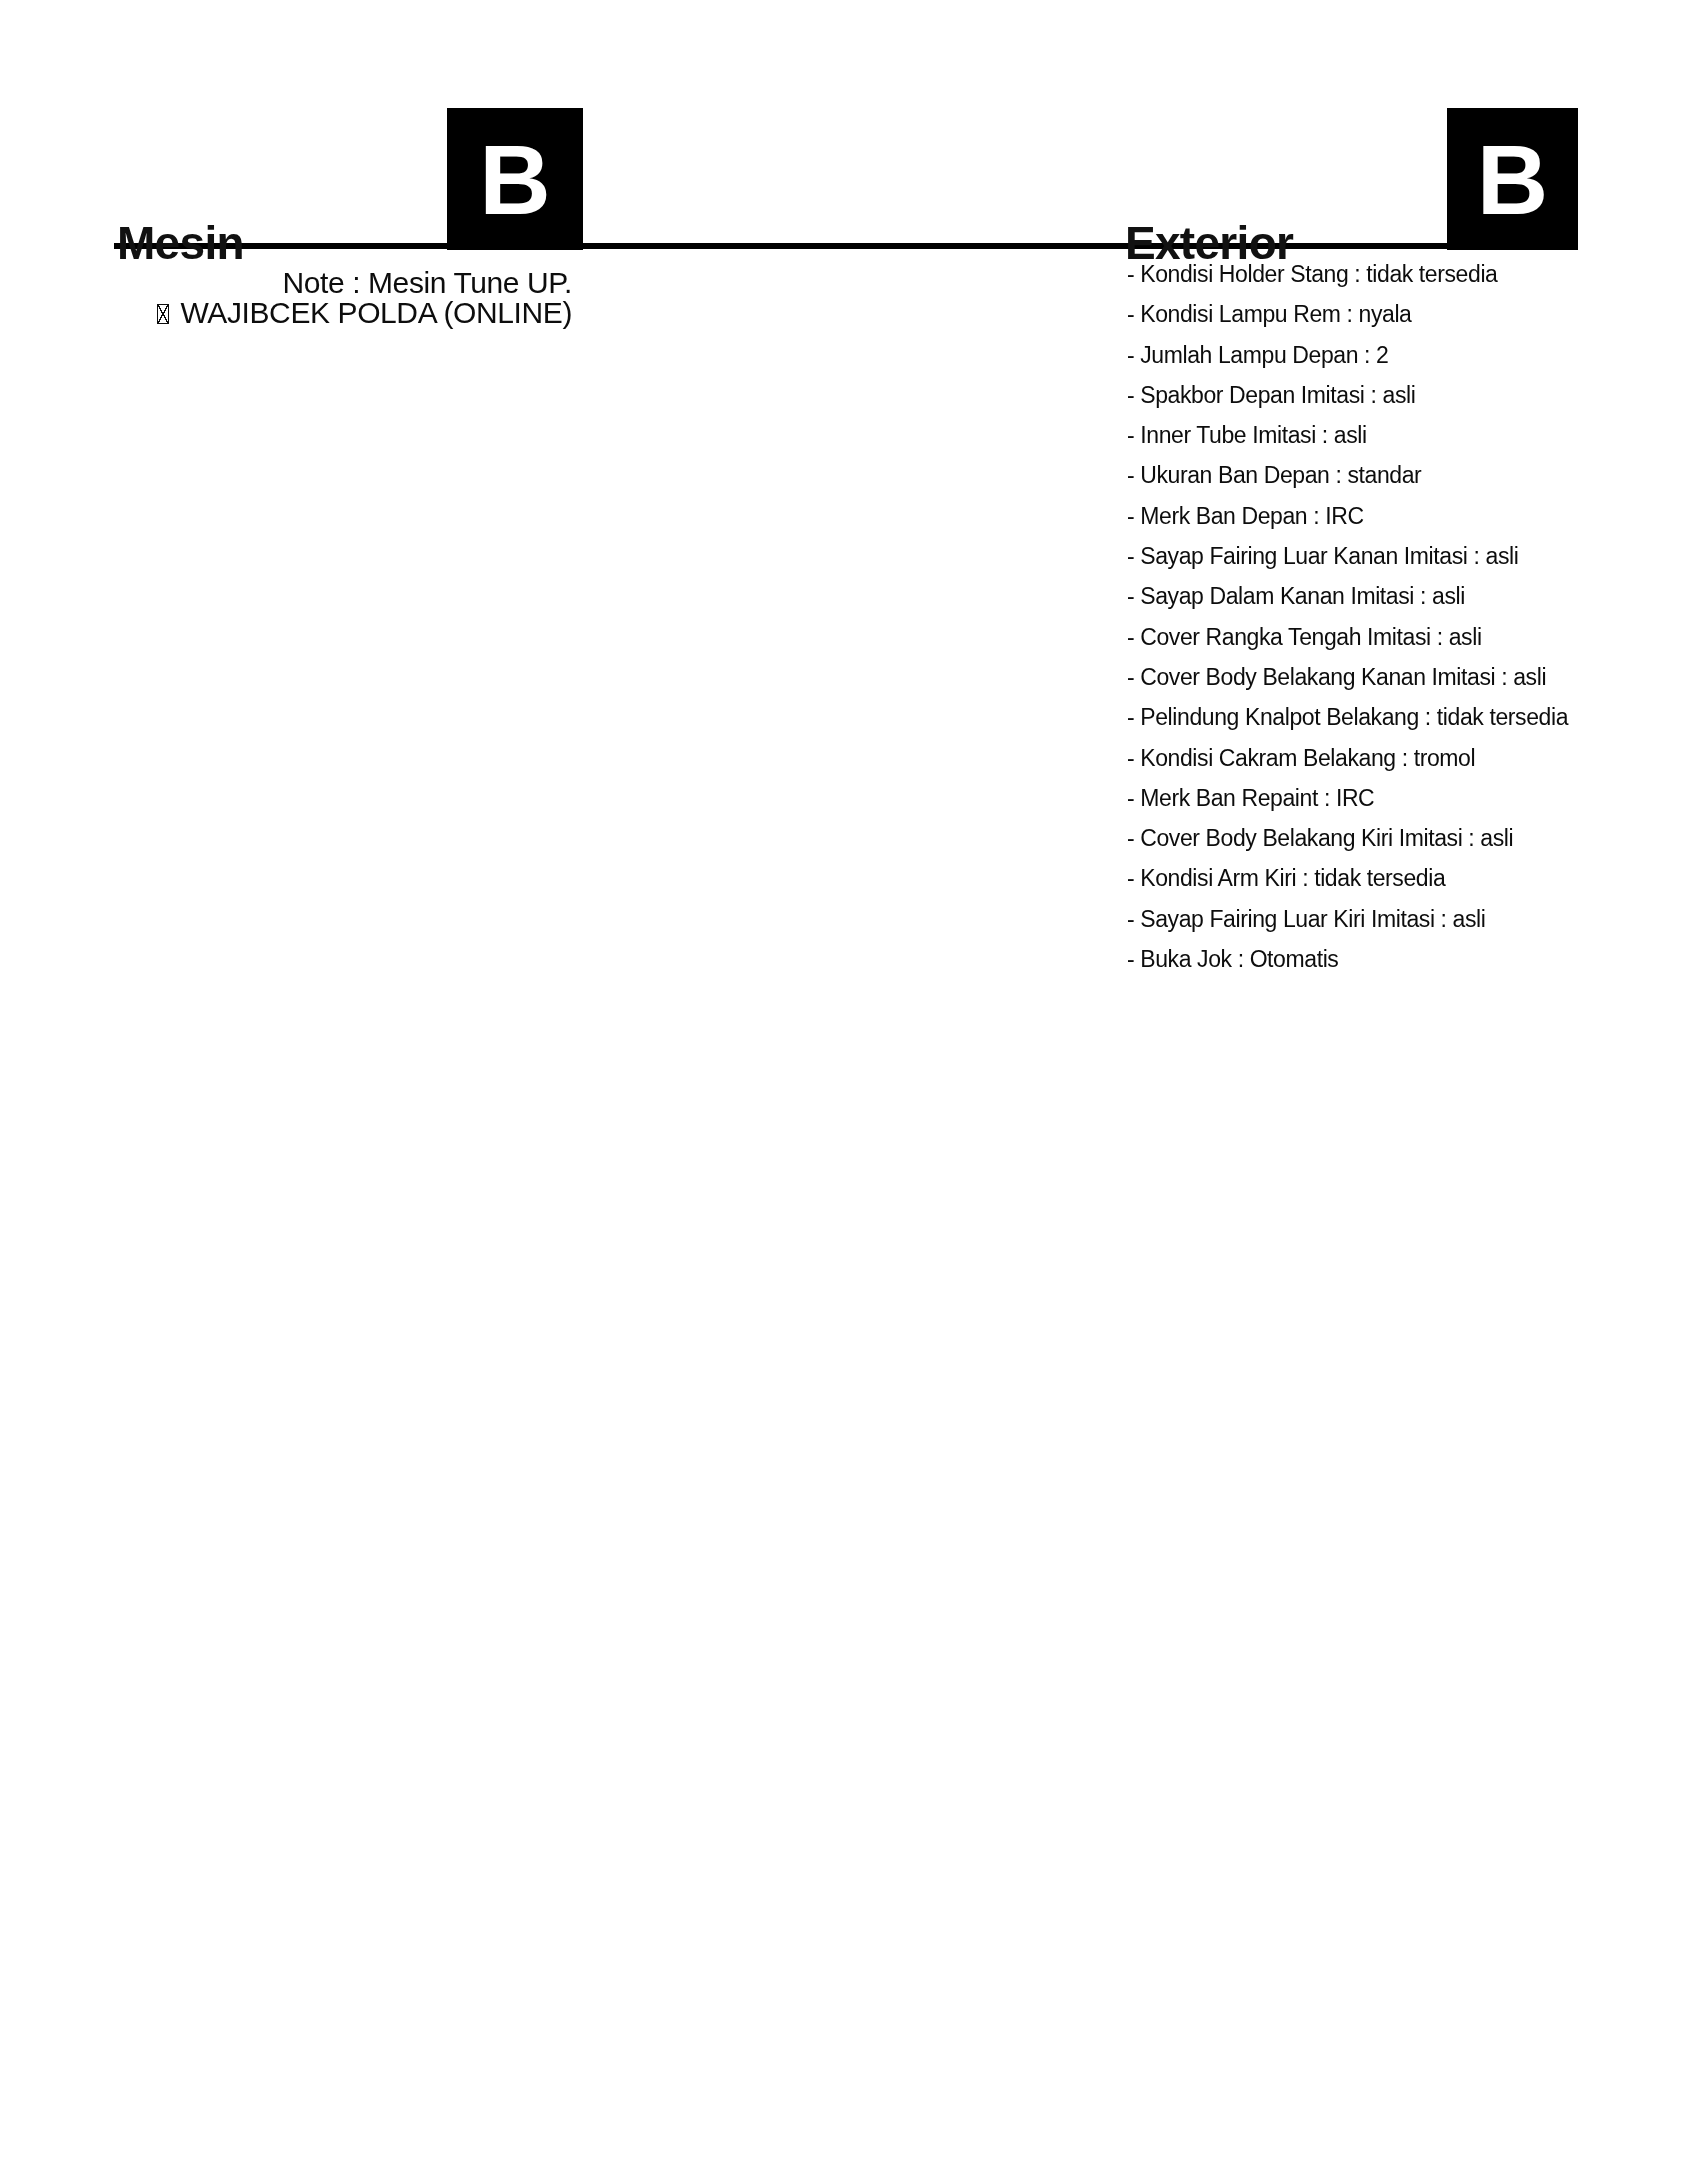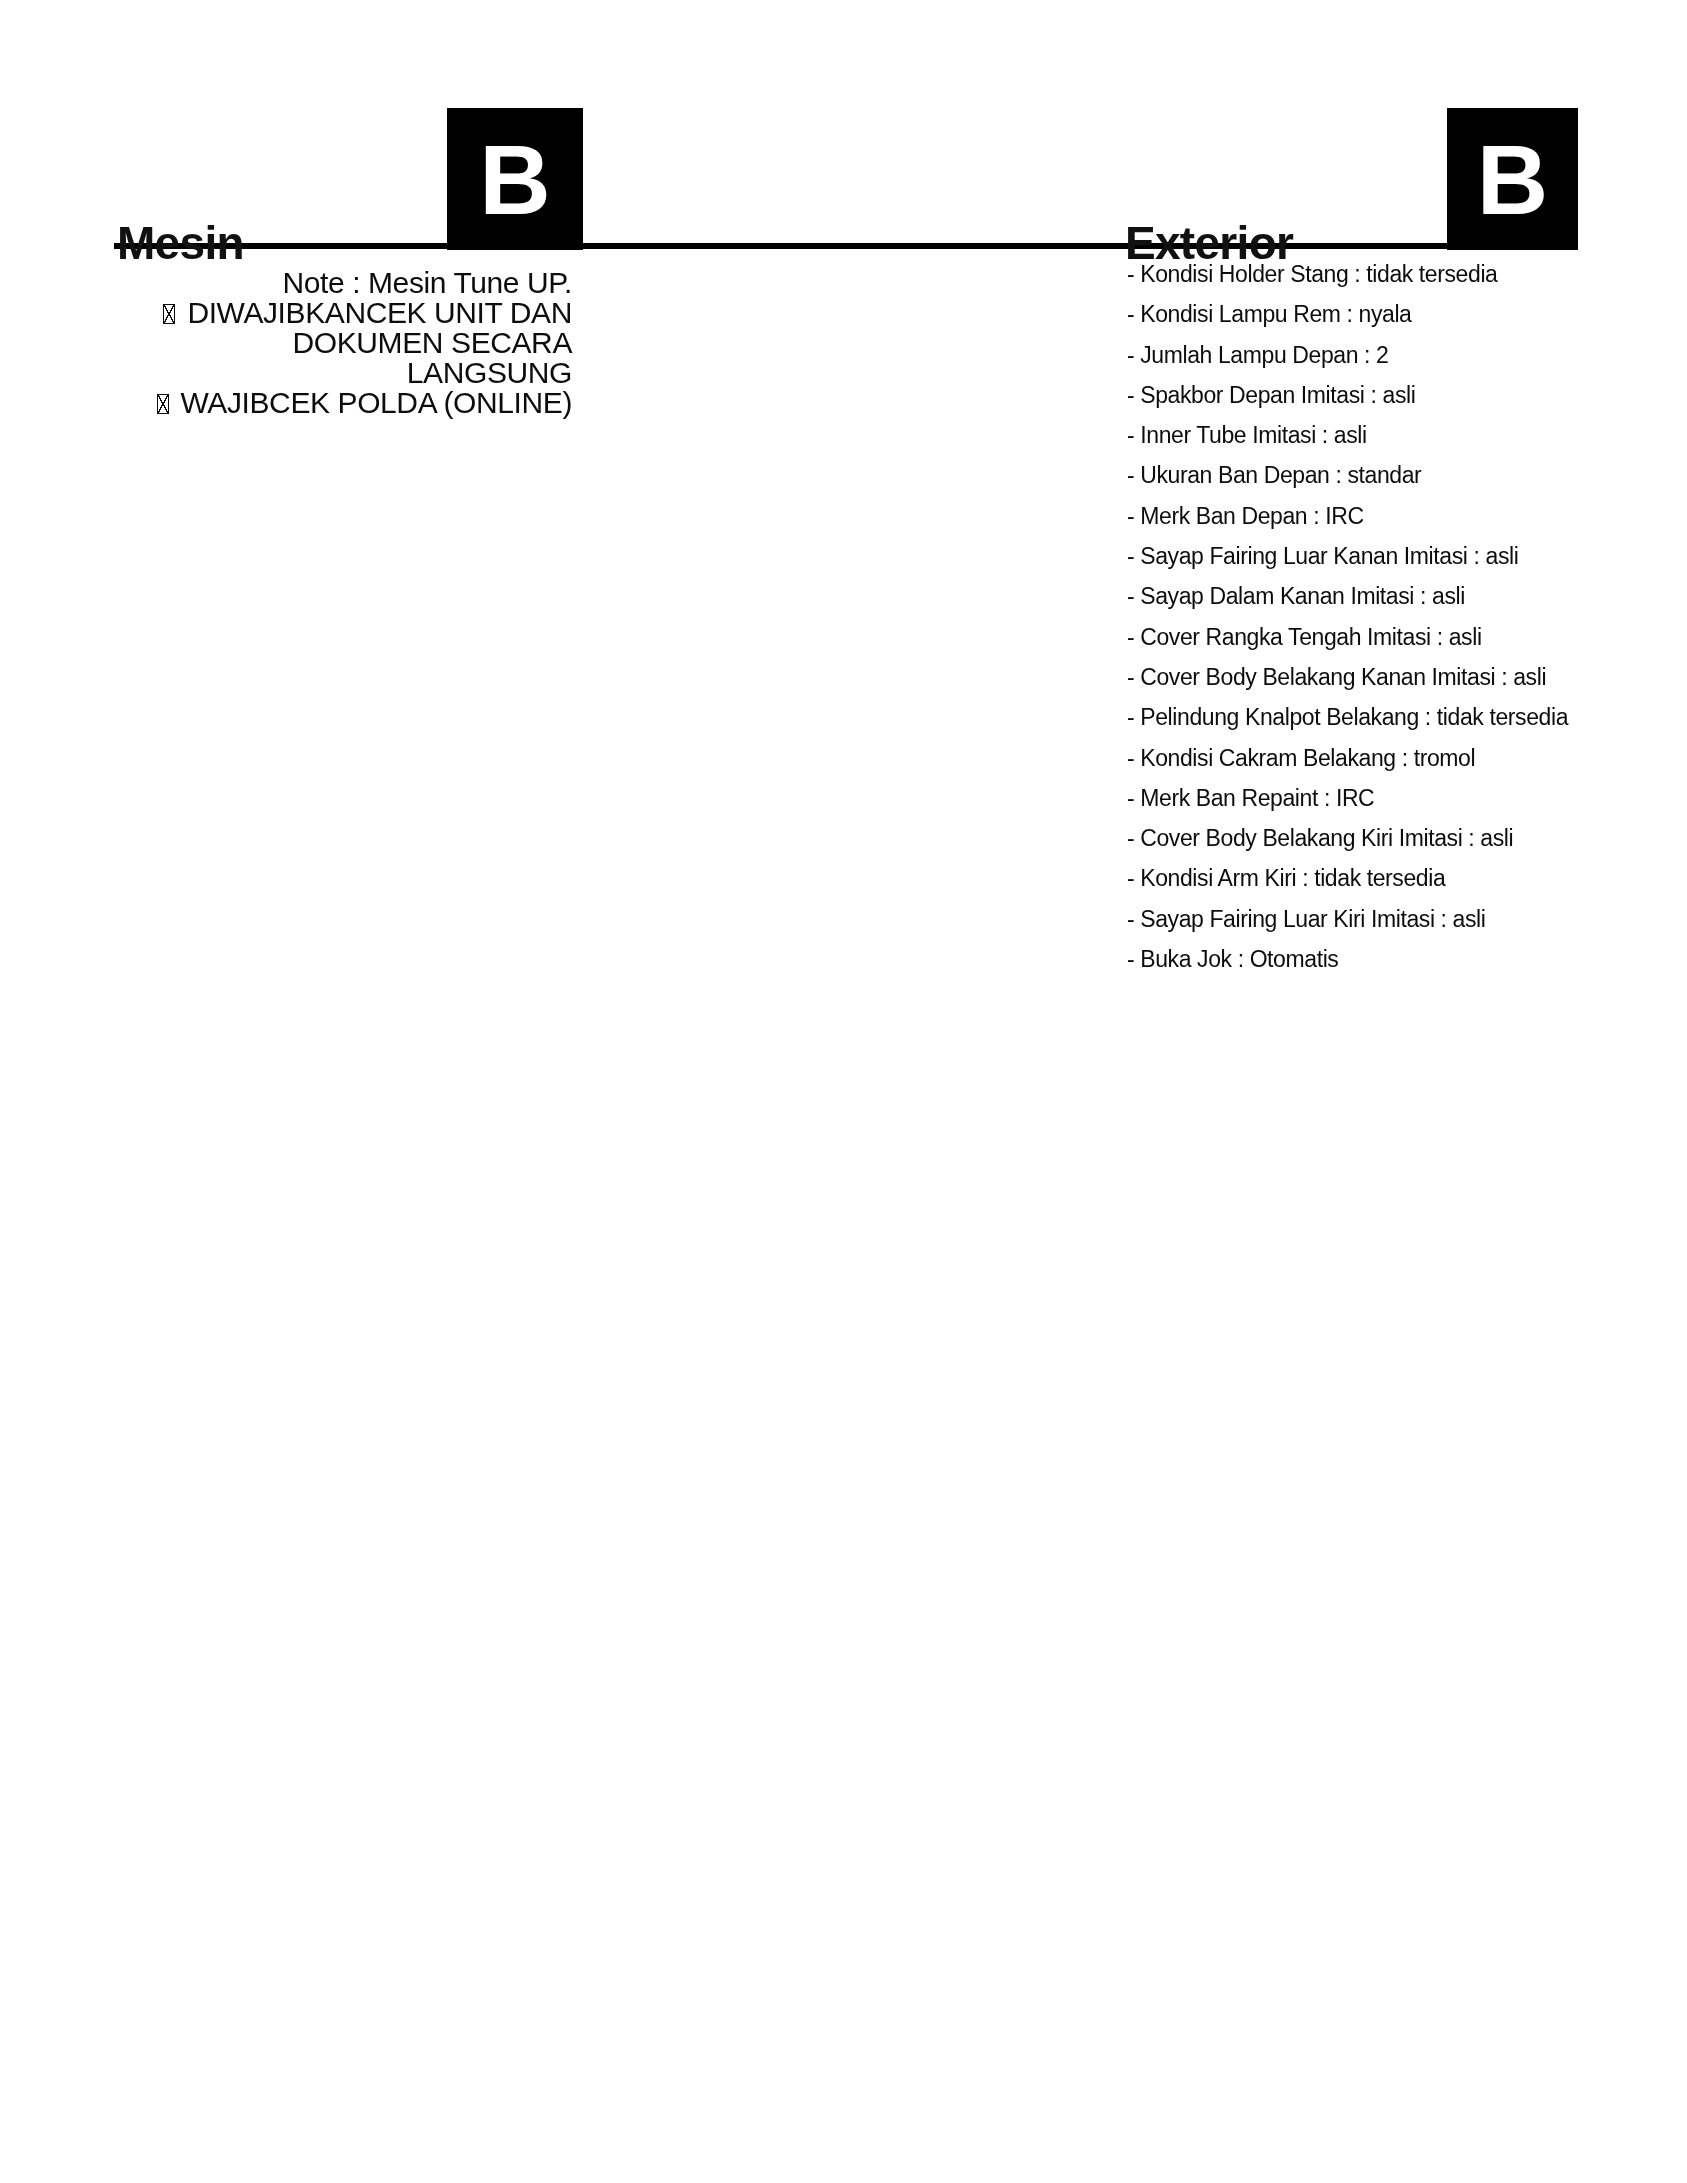--- a/index.html
+++ b/index.html
@@ -96,23 +96,20 @@
 
   <div class="grade-badge mesin">
     <span>B</span>
   </div>
 
   <div class="notes-block">
     <p>
       <span>Note : Mesin Tune UP.</span>
     </p>
     <p>
-      <span class="tofu"></span><span>DIWAJIBKANCEK UNIT DAN DOKUMEN SECARA LANGSUNG</span>
-    </p>
-    <p>
       <span class="tofu"></span><span>WAJIBCEK POLDA (ONLINE)</span>
     </p>
   </div>
 
   <h2 class="sec-title exterior">Exterior</h2>
 
   <div class="grade-badge exterior">
     <span>B</span>
   </div>
 

